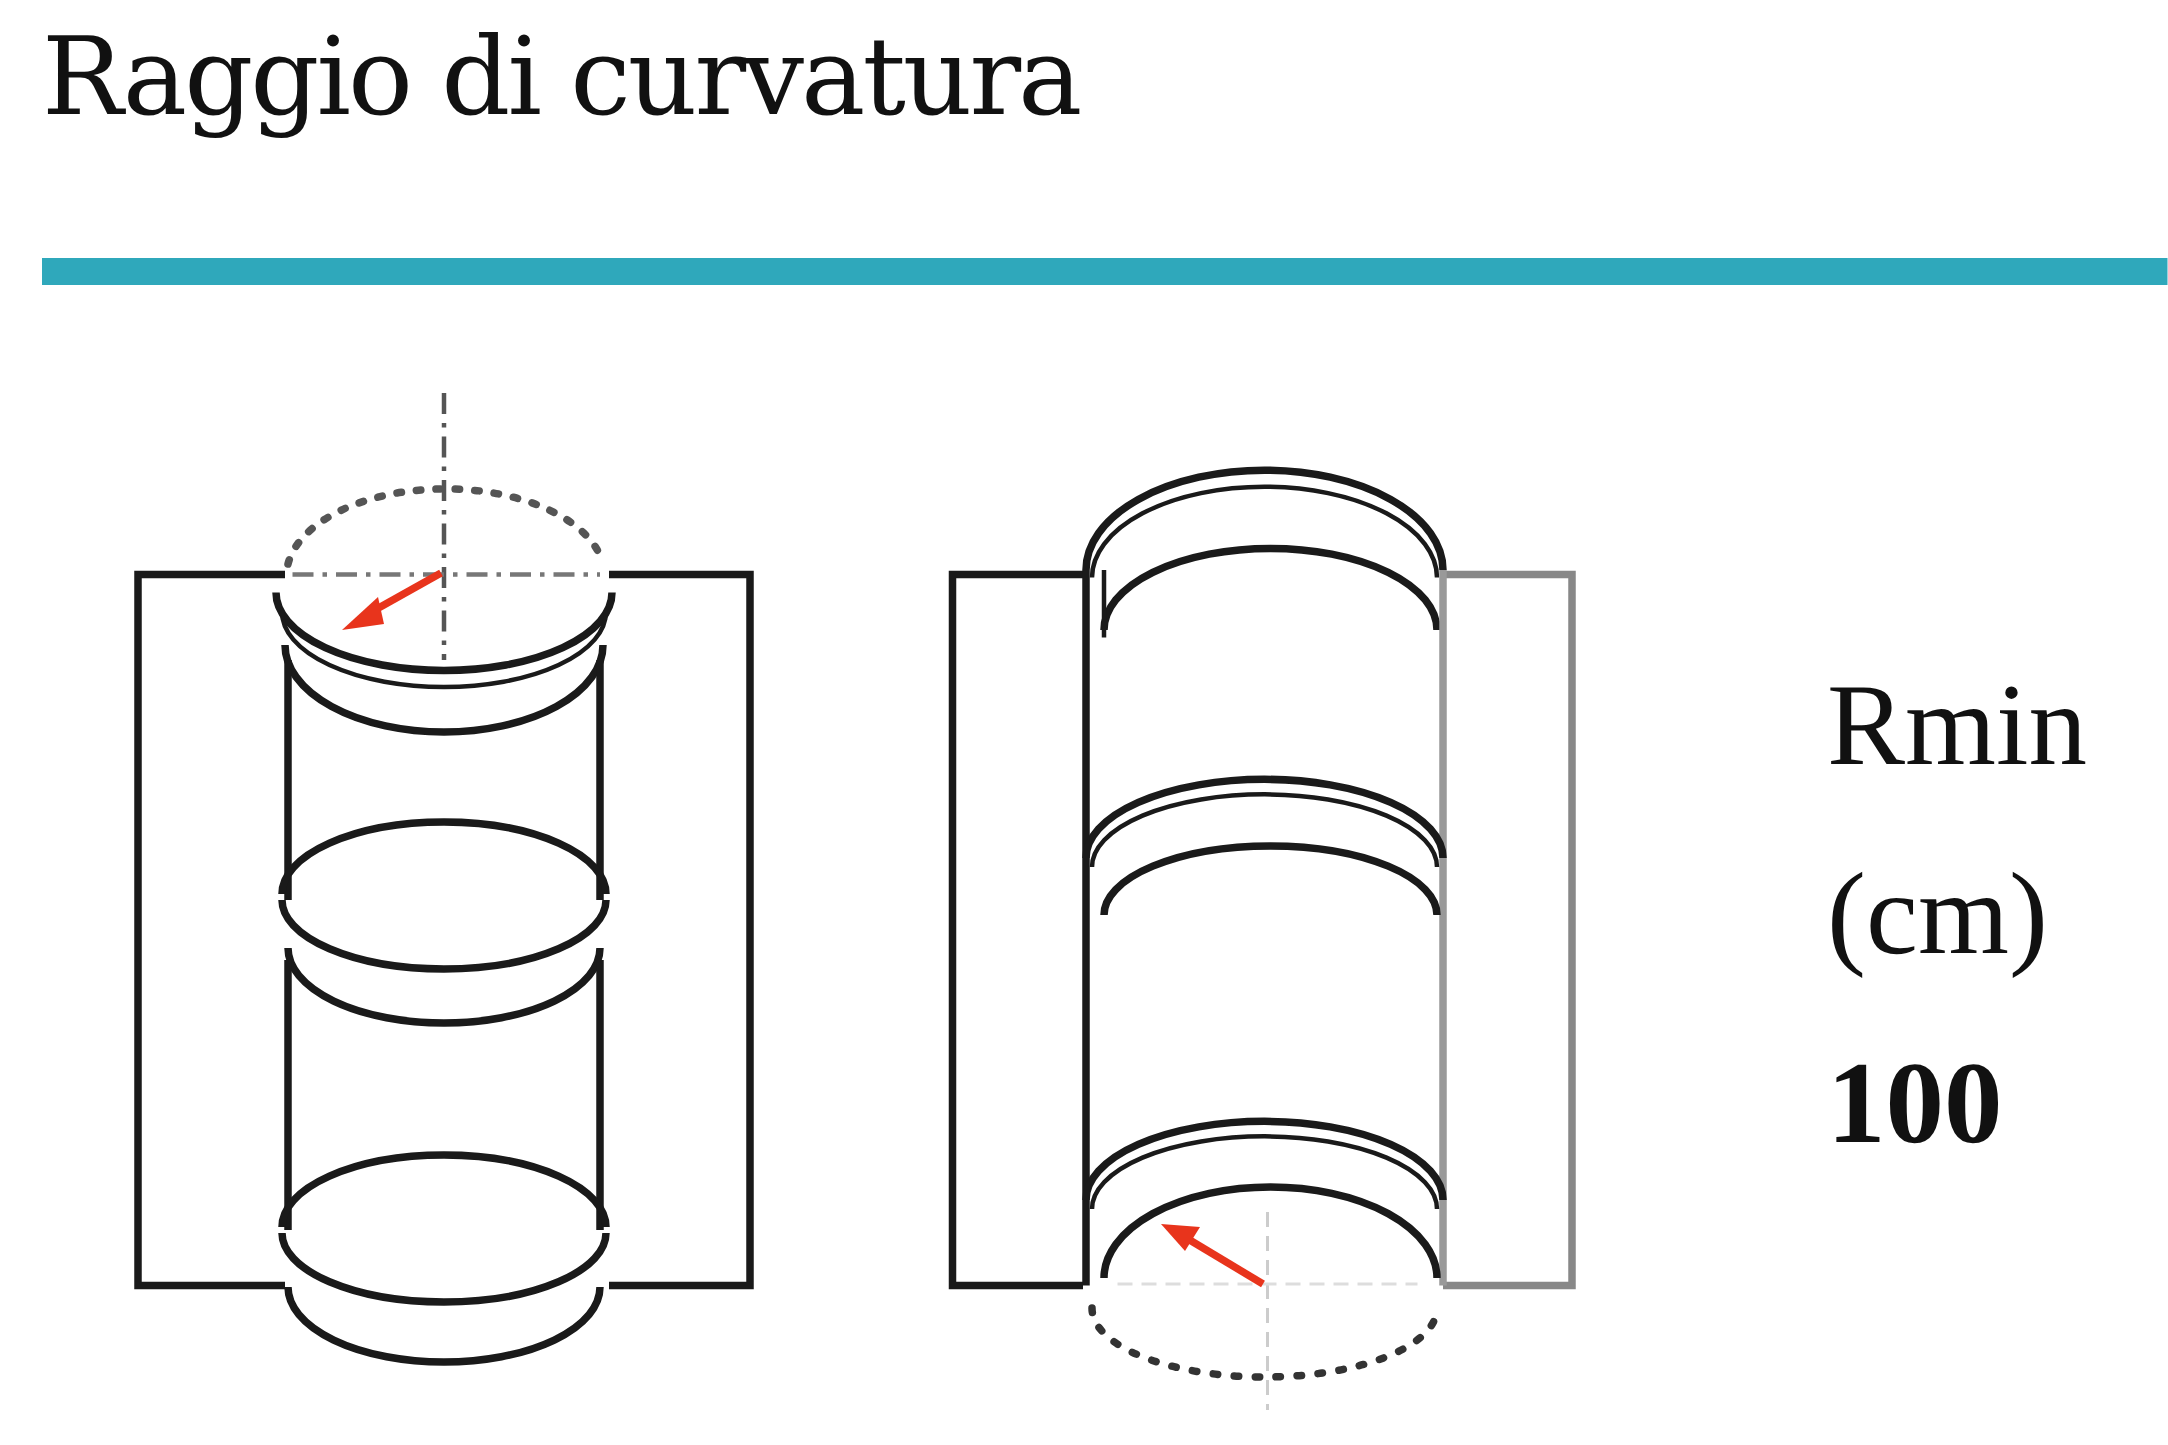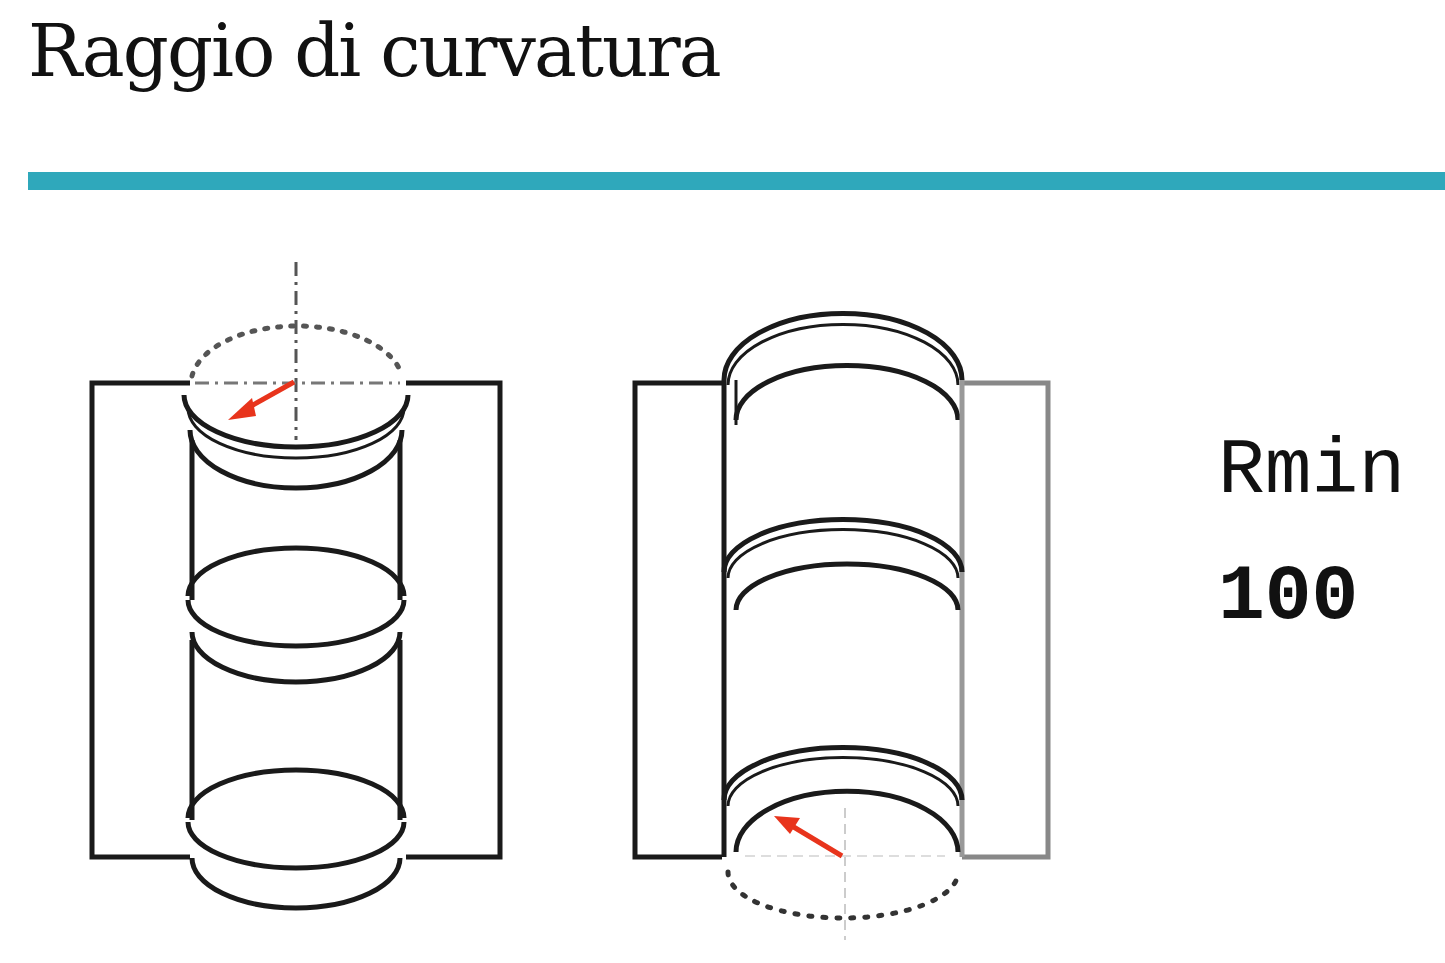--- a/index.html
+++ b/index.html
@@ -8,22 +8,22 @@
       position: absolute; left: 28px; top: 8px;
       font-family: "DejaVu Serif", "Liberation Serif", serif;
       font-size: 72px; color: #111; letter-spacing: -2px; line-height: 1.2;
     }
     .rule {
       position: absolute; left: 28px; top: 172px; width: 1417px; height: 18px;
       background: #2fa8bb;
     }
     .figure { position: absolute; left: 0; top: 200px; width: 1200px; height: 763px; }
     .spec {
-      position: absolute; left: 1218px; top: 408px;
-      font-family: Liberation Mono, monospace;
+      position: absolute; left: 1218px; top: 420px;
+      font-family: Liberation Serif, serif;
       font-size: 78px; color: #111; line-height: 126px;
     }
     .spec .value { font-weight: bold; }
   </style>
 </head>
 <body>
 
 <div class="title">Raggio di curvatura</div>
 <div class="rule"></div>
 
@@ -88,14 +88,15 @@
   </g>
 
   <g>
     <line x1="842" y1="856" x2="792" y2="826" stroke="#e8341c" stroke-width="5"></line>
     <polygon points="774,816 800,818 790,834" fill="#e8341c"></polygon>
   </g>
 </svg>
 
 <div class="spec">
   <div>Rmin</div>
+  <div>(cm)</div>
   <div class="value">100</div>
 </div>
 
 </body></html>

